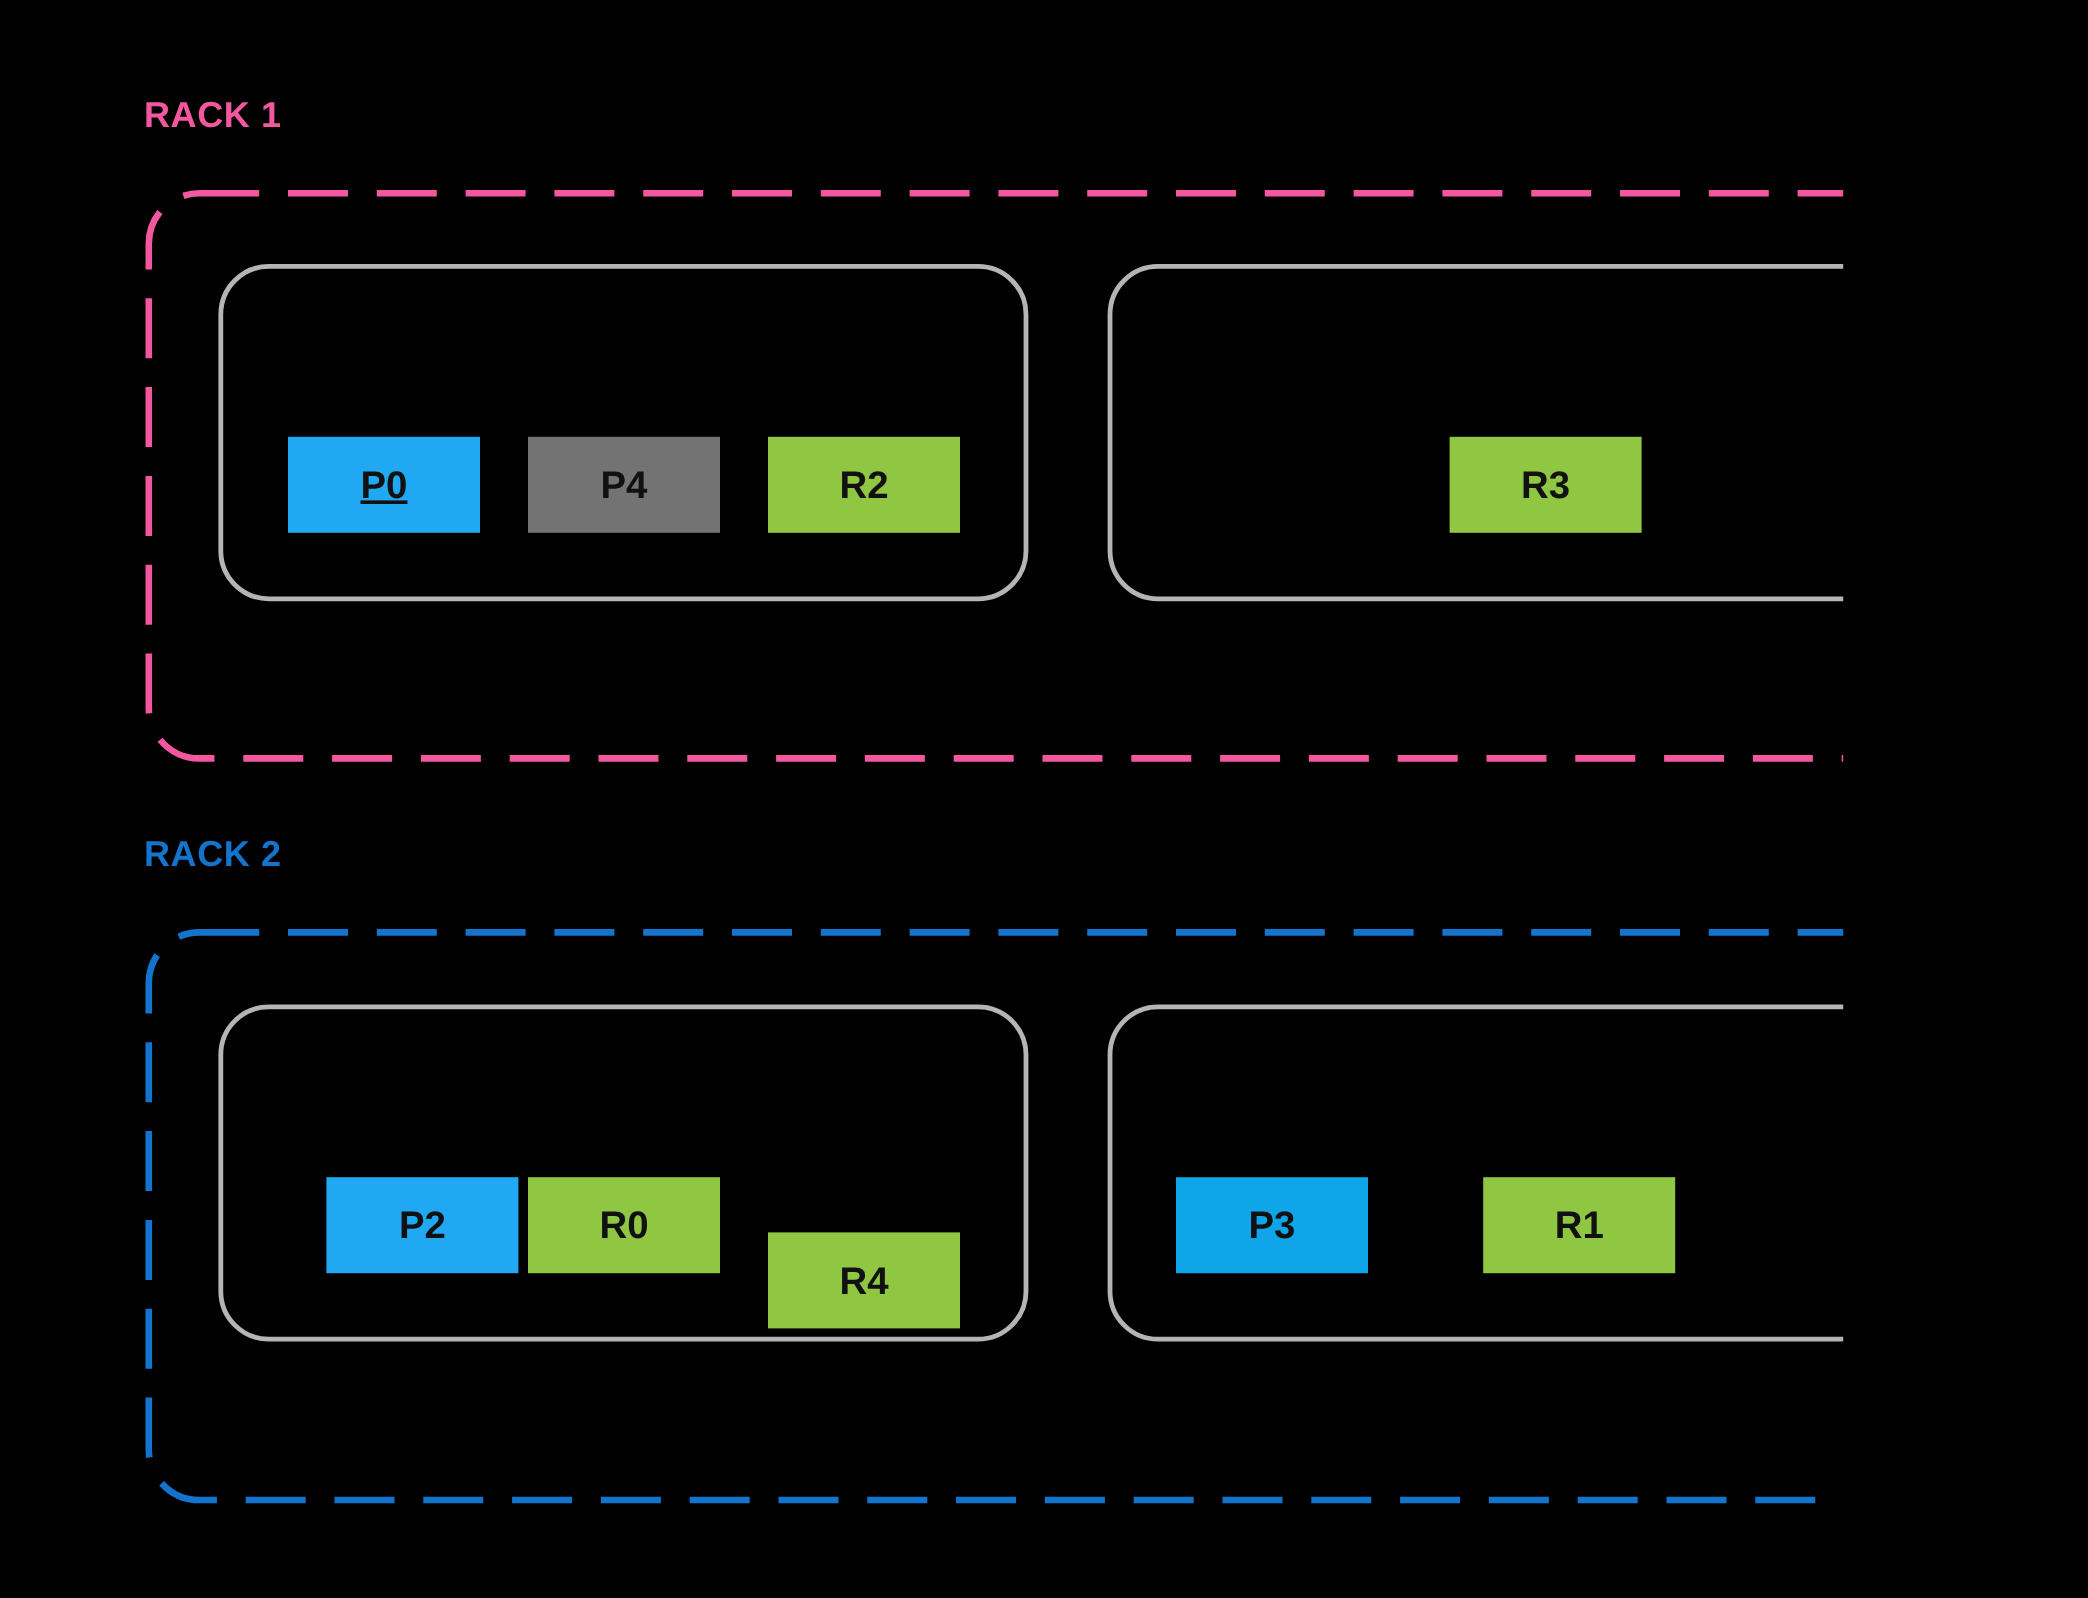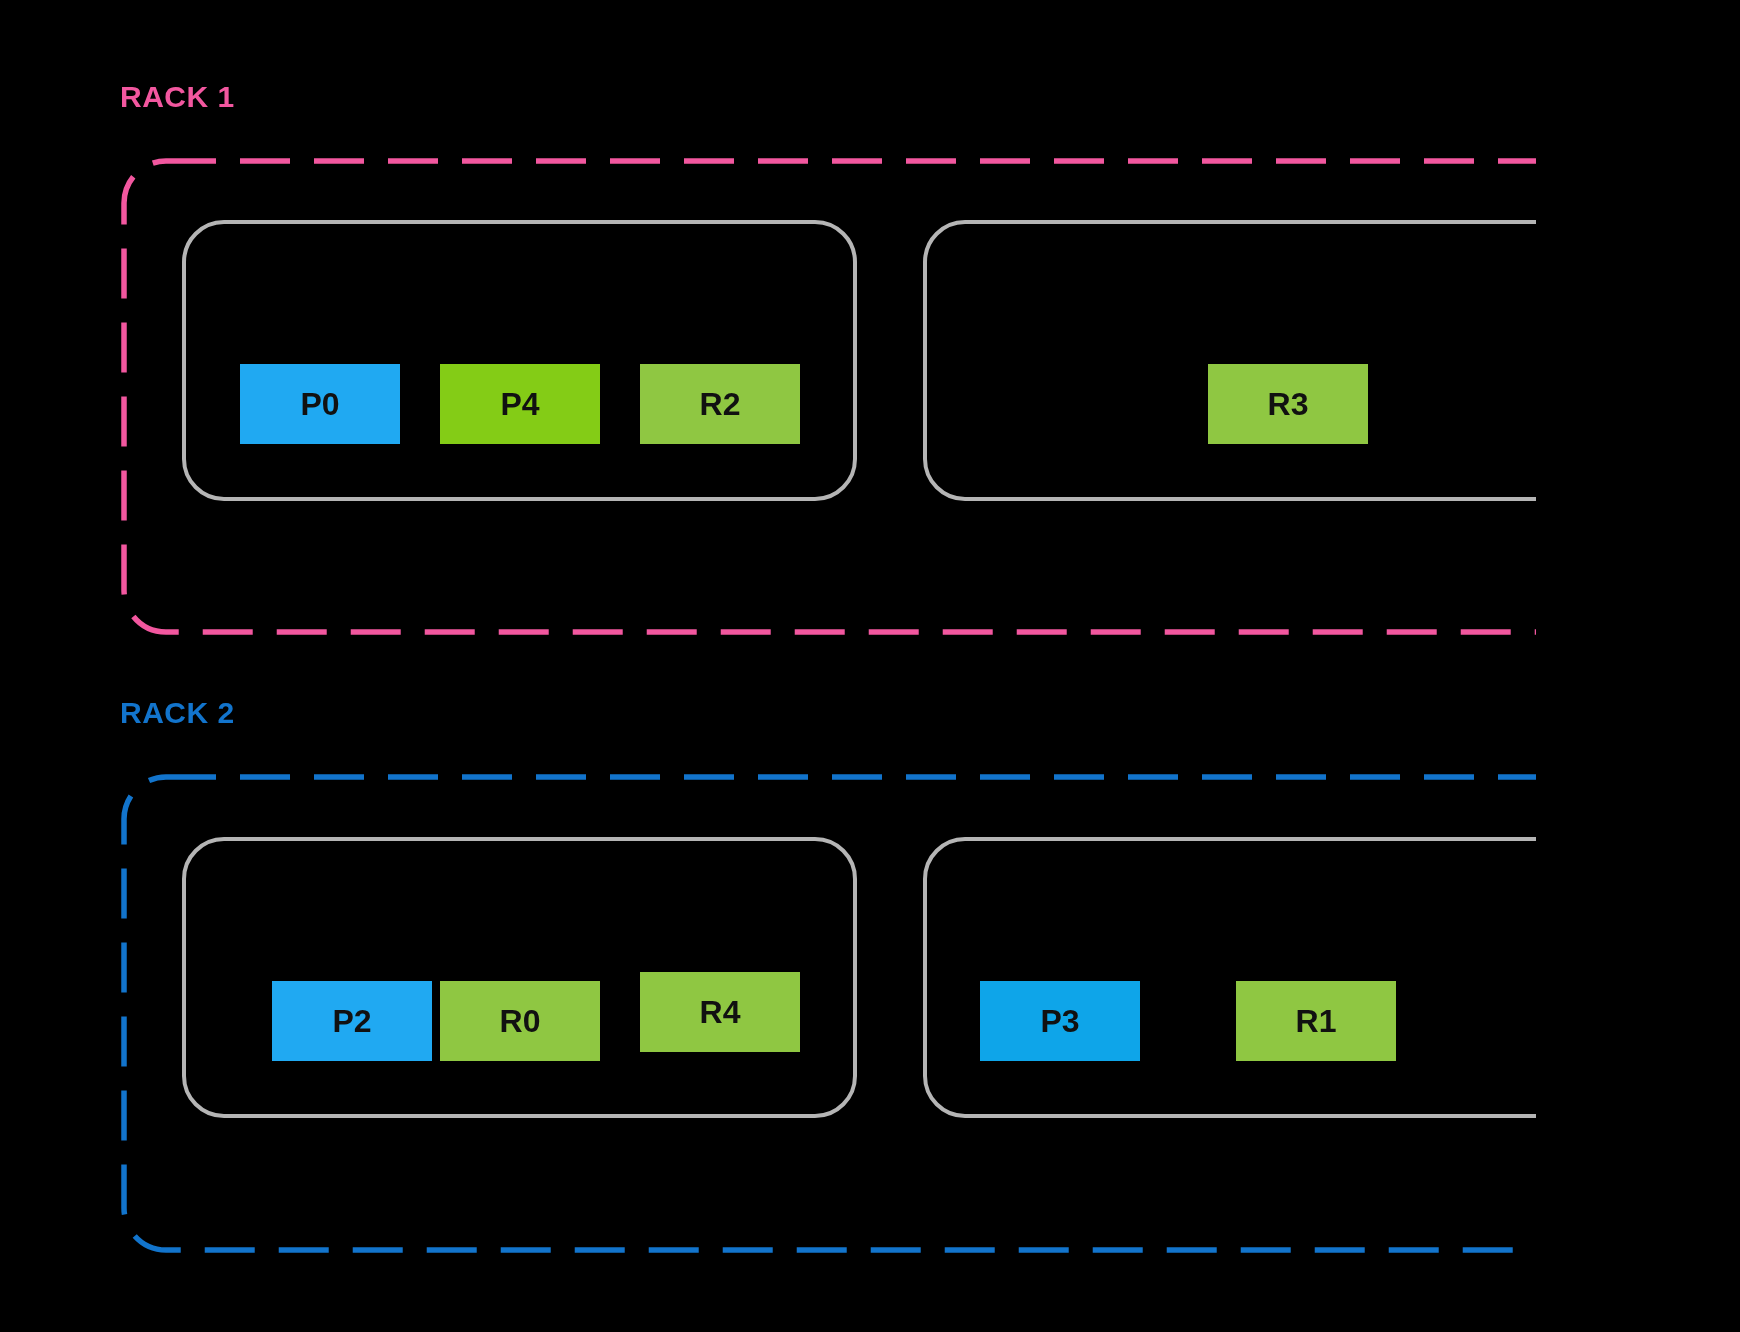--- a/index.html
+++ b/index.html
@@ -55,21 +55,21 @@
   }
   
   .block.b-p0 { left: 240px;  top: 364px; }
   .block.b-p4 { left: 440px;  top: 364px; }
   .block.b-r2 { left: 640px;  top: 364px; }
   .block.b-p1 { left: 980px;  top: 364px; }
   .block.b-r3 { left: 1180px; top: 364px; margin-left: 28px; }
   
   .block.b-p2 { left: 240px;  top: 981px; margin-left: 32px; }
   .block.b-r0 { left: 440px;  top: 981px; }
-  .block.b-r4 { left: 640px;  top: 972px; }
+  .block.b-r4 { left: 640px;  top: 1027px; }
   .block.b-p3 { left: 980px;  top: 981px; }
   .block.b-r1 { left: 1236px; top: 981px; }
   .rack-outline rect {
     fill: none;
     stroke-width: 5.5;
     stroke-dasharray: 50 24;
   }
 </style>
 </head>
 <body>
@@ -78,22 +78,22 @@
 
   <div class="rack-label r1" style="color: rgb(242, 87, 159);">RACK 1</div>
 
   <svg class="rack-outline r1" width="1545" height="483" viewBox="0 0 1545 483">
     <rect x="6" y="6" width="1533" height="471" rx="42" stroke="#F2579F"></rect>
   </svg>
 
   <div class="host h1"></div>
   <div class="host h2"></div>
 
-  <div class="block b-p0" style="background-color: rgb(32, 169, 242);">P0</div>
-  <div class="block b-p4" style="background-color: #84cc16;">P4</div>
+  <div class="block b-p0" style="background-color: rgb(32, 169, 242); text-decoration: underline;">P0</div>
+  <div class="block b-p4" style="background-color: #737373;">P4</div>
   <div class="block b-r2" style="background-color: rgb(143, 199, 66);">R2</div>
   <div class="block b-r3" style="background-color: rgb(143, 199, 66);">R3</div>
 
   <div class="rack-label r2" style="color: rgb(18, 116, 204);">RACK 2</div>
 
   <svg class="rack-outline r2" width="1545" height="485" viewBox="0 0 1545 485">
     <rect x="6" y="6" width="1533" height="473" rx="42" stroke="#1274CC"></rect>
   </svg>
 
   <div class="host h3"></div>

